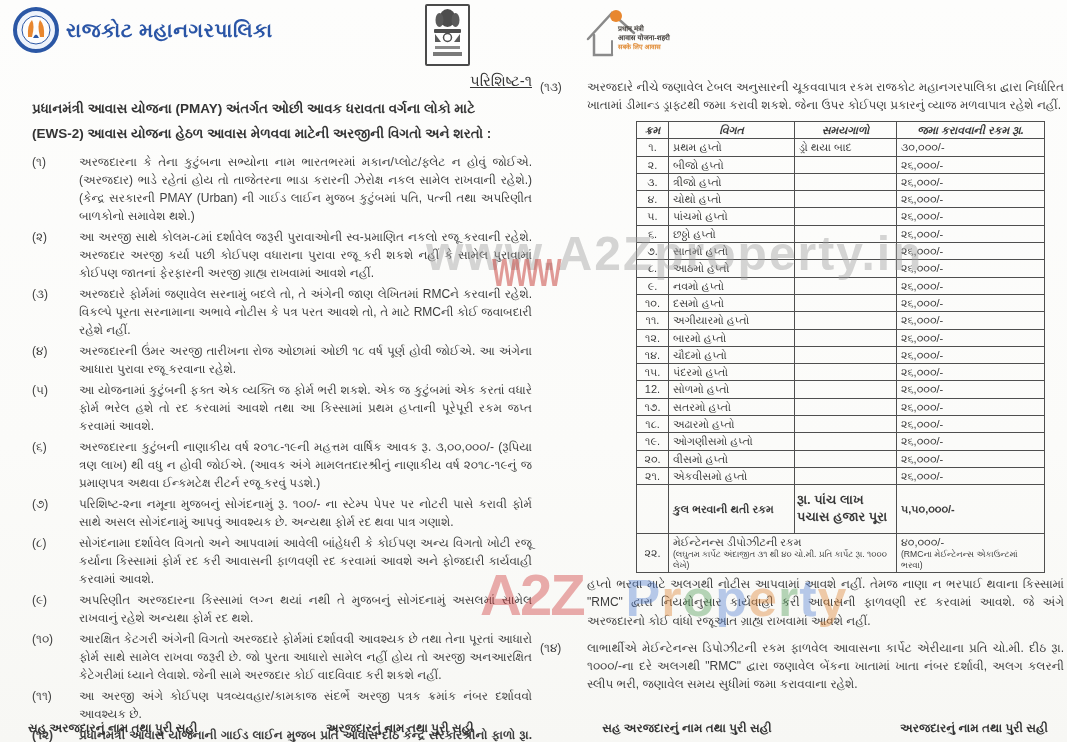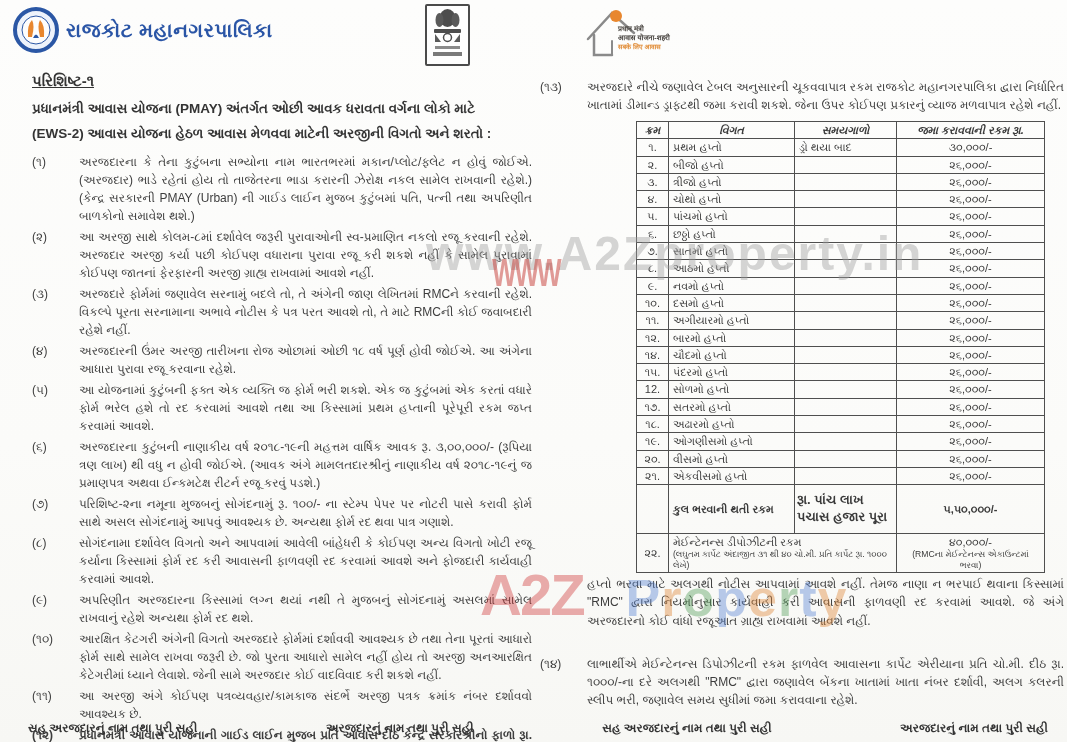--- a/index.html
+++ b/index.html
@@ -12,39 +12,39 @@
   
   .rmc-seal{position:absolute;left:13px;top:7px;width:46px;height:46px;}
   .org-name{position:absolute;left:66px;top:19px;font-size:20px;font-weight:bold;color:#2a55a6;letter-spacing:.5px;}
   .emblem-box{position:absolute;left:425px;top:4px;width:41px;height:58px;border:2px solid #4b4b4b;border-radius:2px;background:#fefefe;display:flex;align-items:flex-start;justify-content:center;}
   .pmay-logo{position:absolute;left:582px;top:5px;width:132px;height:56px;}
   .pmay-text{position:absolute;left:36px;top:20px;line-height:1.25;white-space:nowrap;}
   .pmay-text .l1,.pmay-text .l2{font-size:7px;color:#46423e;font-weight:bold;}
   .pmay-text .l3{font-size:6.5px;color:#e08a33;font-weight:bold;}
   
   .left-col{position:absolute;left:32px;top:72px;width:500px;}
-  .appendix-title{text-align:left;font-weight:bold;font-size:15px;text-decoration:underline;margin-bottom:7px;color:#343434;}
+  .appendix-title{text-align:right;font-weight:normal;font-size:15px;text-decoration:underline;margin-bottom:7px;color:#343434;}
   .intro{font-weight:bold;font-size:13.5px;line-height:1.85;color:#343434;margin-bottom:6px;}
   .item{display:flex;font-size:12px;line-height:1.5;margin-bottom:3px;text-align:justify;}
   .item-num{flex:none;width:47px;}
   .item-text{flex:1;}
   .left-items .item:last-child{font-weight:bold;}
   .right-col{position:absolute;left:540px;top:78px;width:524px;}
   .right-col .item{font-size:12px;}
   
   table.pay{border-collapse:collapse;table-layout:fixed;width:408px;margin:7px 0 0 96px;font-size:11px;color:#3a3a3a;}
   table.pay td,table.pay th{border:1px solid #4f4f4f;padding:1px 4px;overflow:hidden;line-height:1.3;}
   table.pay th{font-weight:bold;text-align:center;font-style:italic;}
   td.c{text-align:center;}
-  td.amount{text-align:center;margin-left:7px;}
+  td.amount{text-align:left;margin-left:7px;}
   tr.total-row td{font-weight:bold;}
   tr.total-row td.period{font-size:13px;padding:7px 2px;}
   .cell-note{font-size:8.6px;line-height:1.25;display:block;}
   .note-para{margin-top:2px;margin-left:47px;font-size:12px;line-height:1.55;text-align:justify;}
-  .right-col .item.i14{margin-top:24px;}
+  .right-col .item.i14{margin-top:8px;}
   
   .footer{position:absolute;left:28px;width:1020px;bottom:7px;display:flex;justify-content:space-between;font-weight:bold;font-size:12px;color:#333;}
   
   .wm{position:absolute;z-index:6;pointer-events:none;font-weight:bold;}
   .wm-url{left:426px;top:226px;font-size:48px;color:#9e9e9e;opacity:.42;letter-spacing:2px;}
   .wm-red{left:492px;top:250px;font-size:26px;color:#c63b35;opacity:.5;transform:scaleY(1.5);transform-origin:top left;letter-spacing:-2px;}
   .wm-brand{left:480px;top:566px;opacity:.42;display:flex;align-items:flex-end;}
   .wm-brand .b1{font-size:58px;color:#d24040;line-height:1;letter-spacing:-2px;}
   .wm-brand .b2{font-size:52px;line-height:1;margin-left:42px;letter-spacing:1px;}
 </style>

